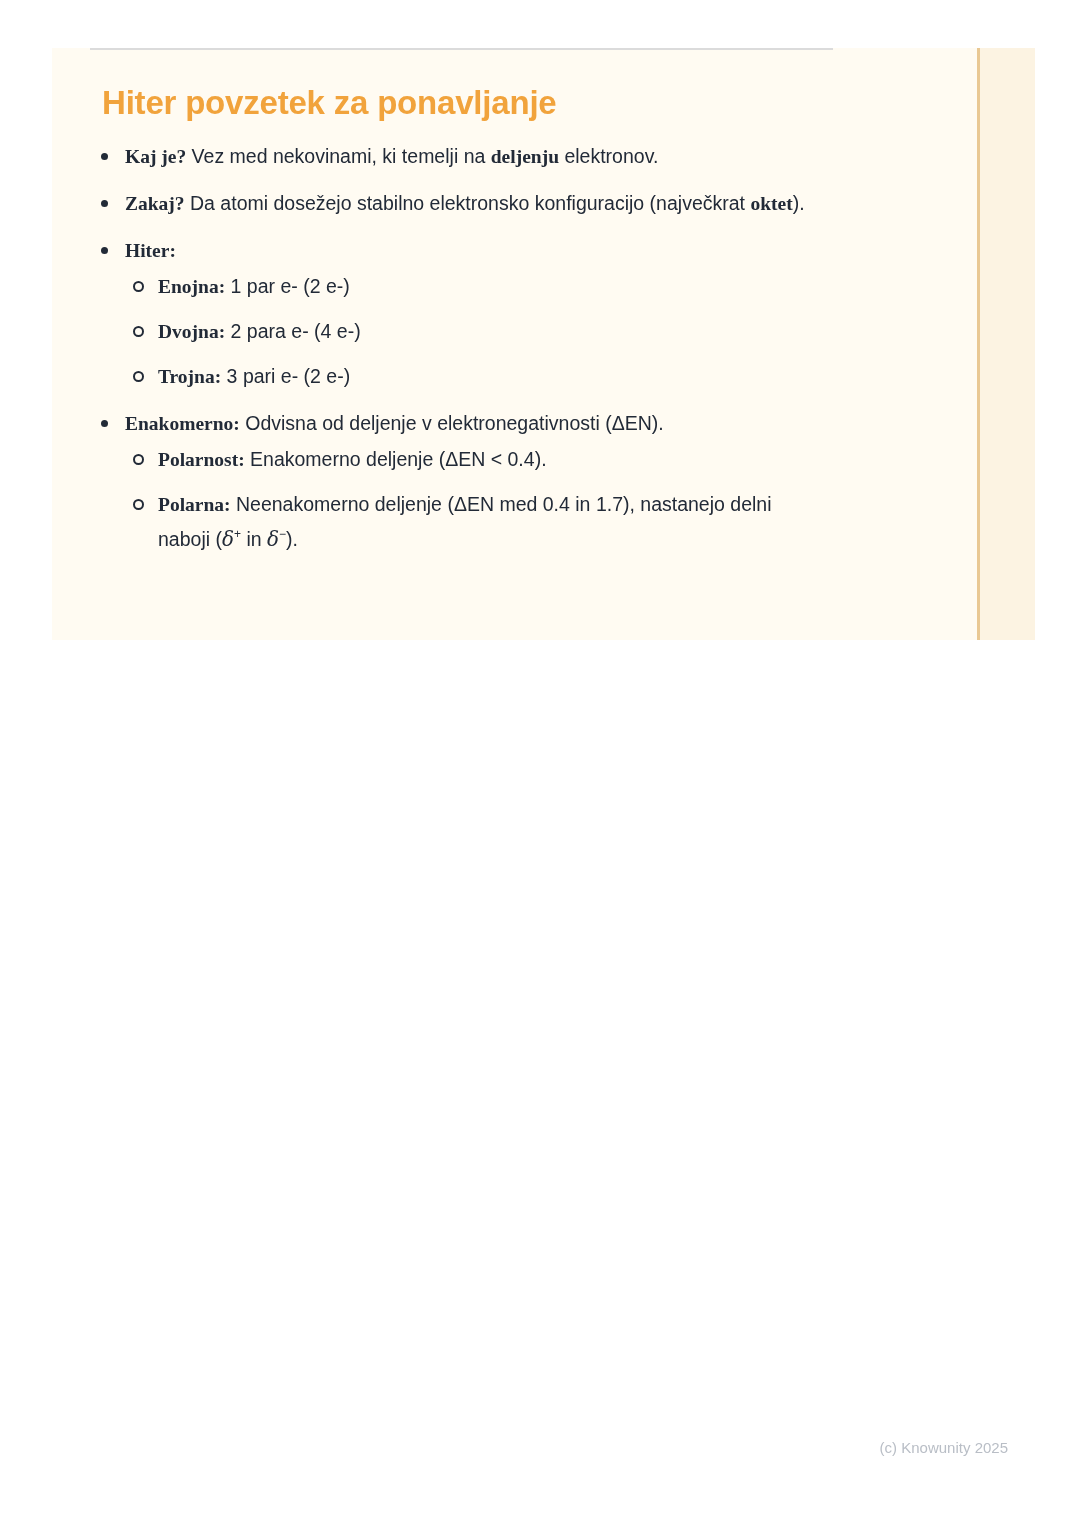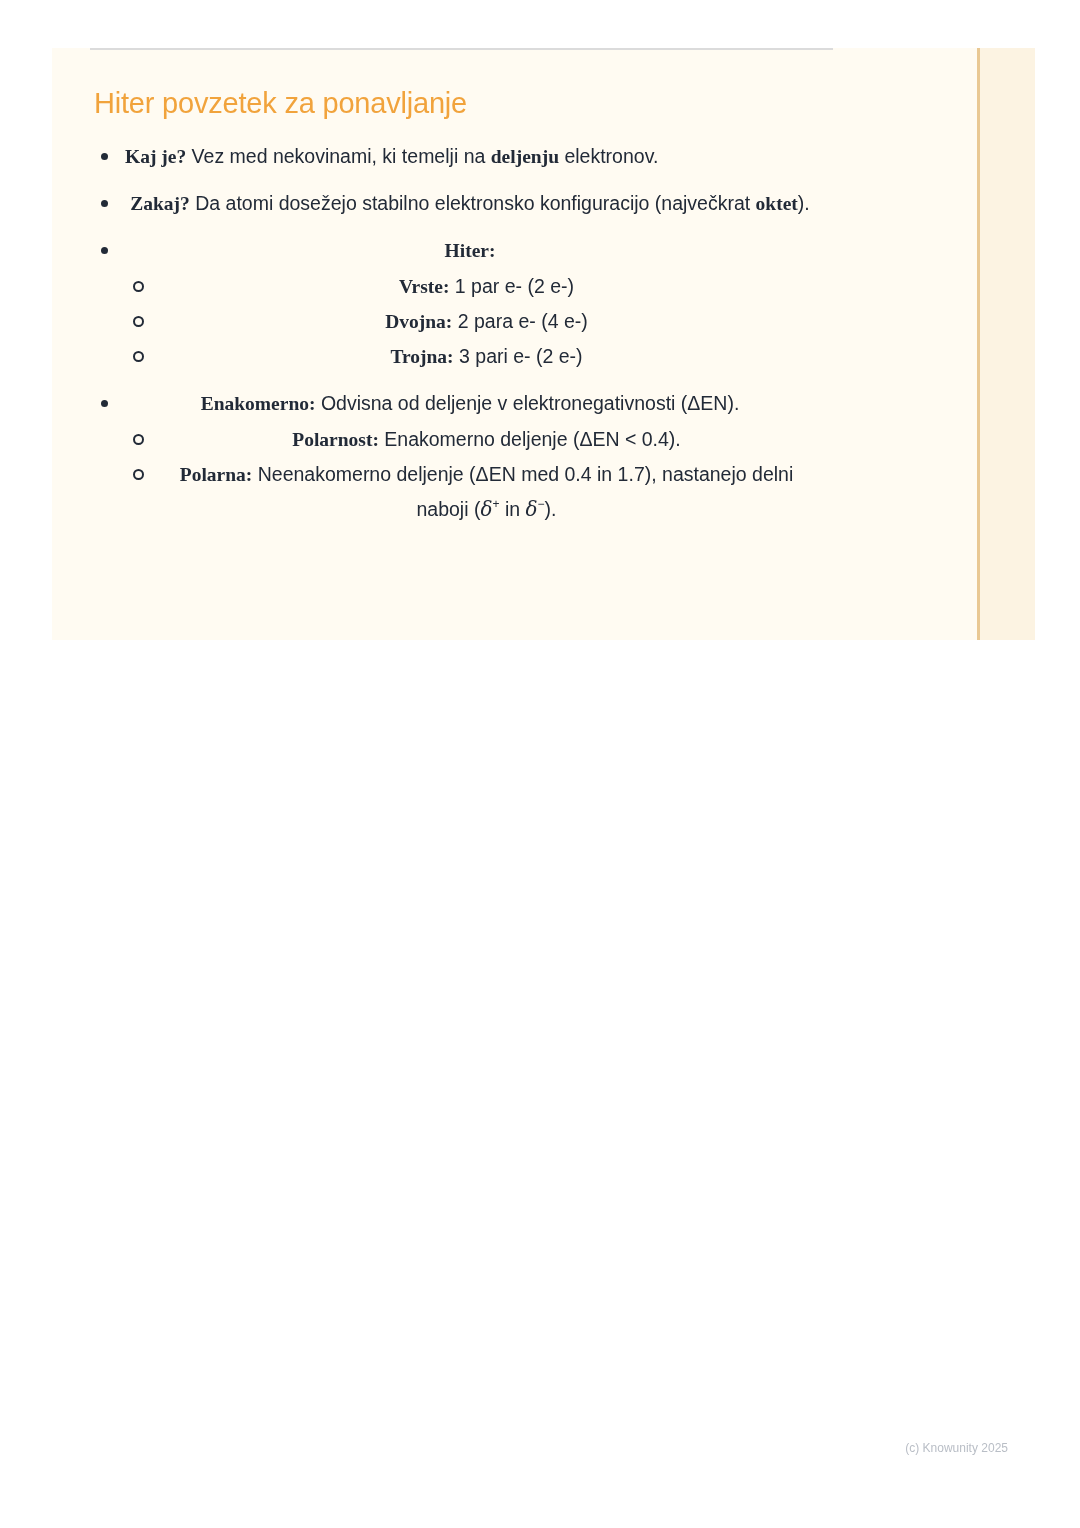--- a/index.html
+++ b/index.html
@@ -49,63 +49,63 @@
     width: 55px;
     background: #FCF3E2;
   }
 
   .card-content {
     position: relative;
     padding: 36px 96px 0 38px;
   }
 
   h1.section-title {
-    margin: 0 0 17px 4px;
-    font-size: 29px;
+    margin: 0 0 17px 12px;
+    font-size: 33px;
     line-height: 38px;
-    font-weight: 400;
+    font-weight: 700;
     color: #F1A33C;
     letter-spacing: -0.2px;
   }
 
   ul.summary-list {
     list-style: none;
     margin: 0;
     padding: 0;
     width: 725px;
     font-size: 19.5px;
     line-height: 34px;
   }
   ul.summary-list > li {
     position: relative;
     padding-left: 35px;
   }
   ul.summary-list > li + li {
     margin-top: 12px;
-    text-align: center;
   }
   ul.summary-list > li::before {
     content: "";
     position: absolute;
     left: 11px;
     top: 13.5px;
     width: 7px;
     height: 7px;
     border-radius: 50%;
     background: #222A37;
   }
 
   ul.sub-list {
     list-style: none;
     margin: 0;
     padding: 0;
   }
   ul.sub-list > li {
     position: relative;
     padding-left: 33px;
+    margin-top: 10px;
   }
   ul.sub-list > li:first-child {
     margin-top: 1px;
   }
   ul.sub-list > li::before {
     content: "";
     position: absolute;
     left: 8px;
     top: 12px;
     width: 7px;
@@ -127,21 +127,21 @@
     font-size: 12px;
     position: relative;
     top: -1px;
     line-height: 0;
   }
 
   .copyright {
     position: absolute;
     top: 1438px;
     right: 72px;
-    font-size: 12px;
+    font-size: 15px;
     line-height: 20px;
     color: #B9BEC6;
   }
 </style>
 </head>
 <body>
 
 <div class="card">
   <div class="top-divider"></div>
   <div class="accent-rule"></div>
@@ -157,21 +157,21 @@
       </li>
 
       <li>
         <span class="b">Zakaj?</span><span> Da atomi dosežejo stabilno elektronsko konfiguracijo (največkrat </span><span class="b">oktet</span><span>).</span>
       </li>
 
       <li>
         <span class="b">Hiter:</span>
         <ul class="sub-list">
           <li>
-            <span class="b">Vrste:</span><span> 1 par e- (2 e-)</span>
+            <span class="b">Enojna:</span><span> 1 par e- (2 e-)</span>
           </li>
           <li>
             <span class="b">Dvojna:</span><span> 2 para e- (4 e-)</span>
           </li>
           <li>
             <span class="b">Trojna:</span><span> 3 pari e- (2 e-)</span>
           </li>
         </ul>
       </li>
 

